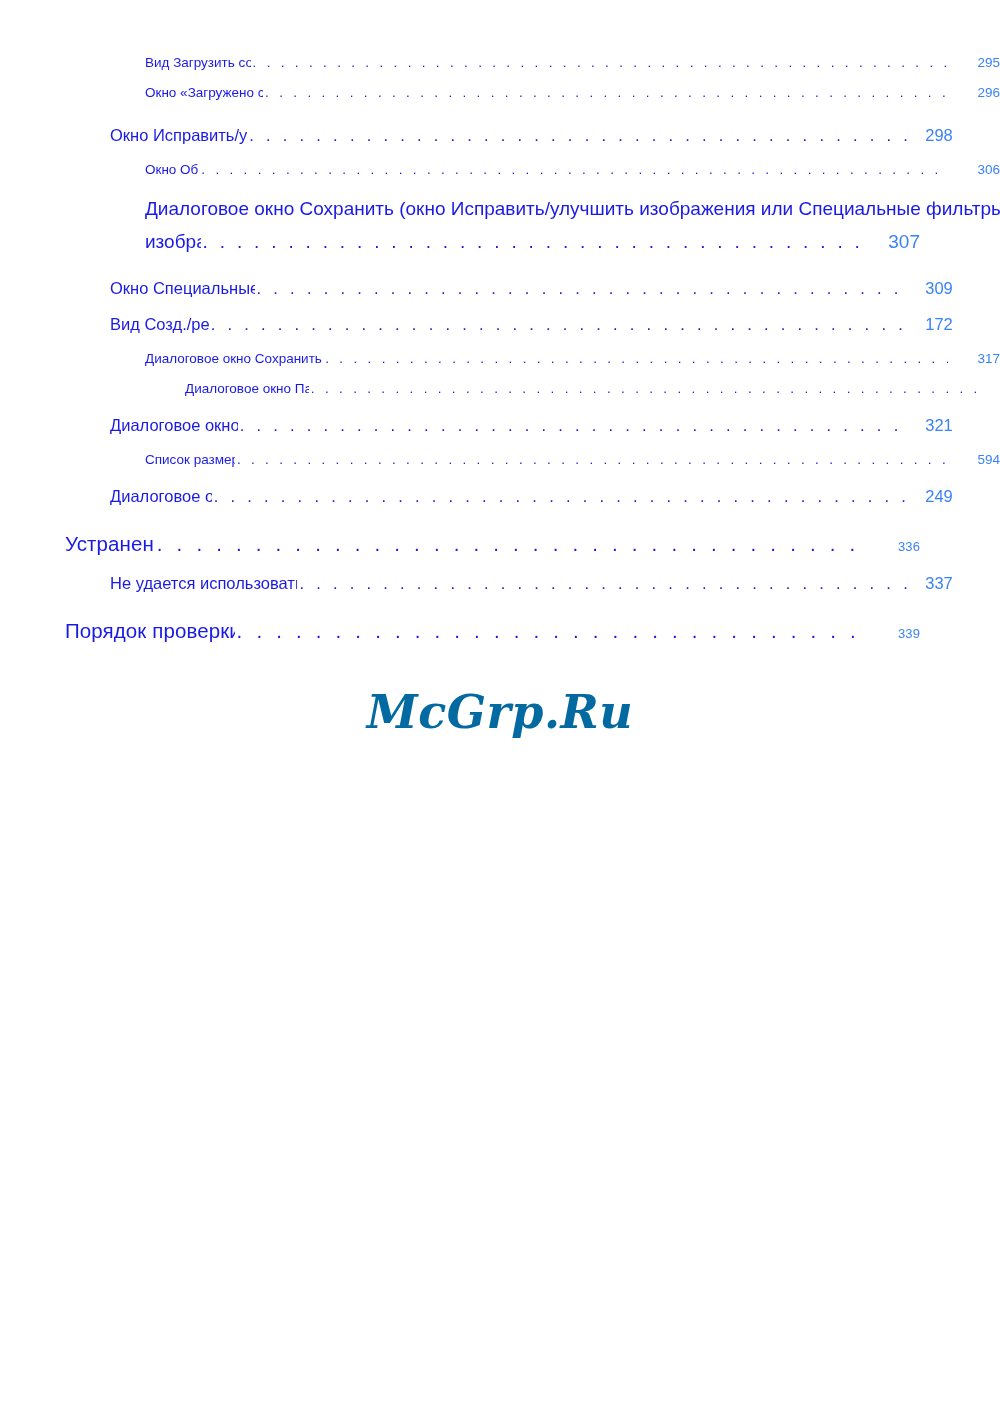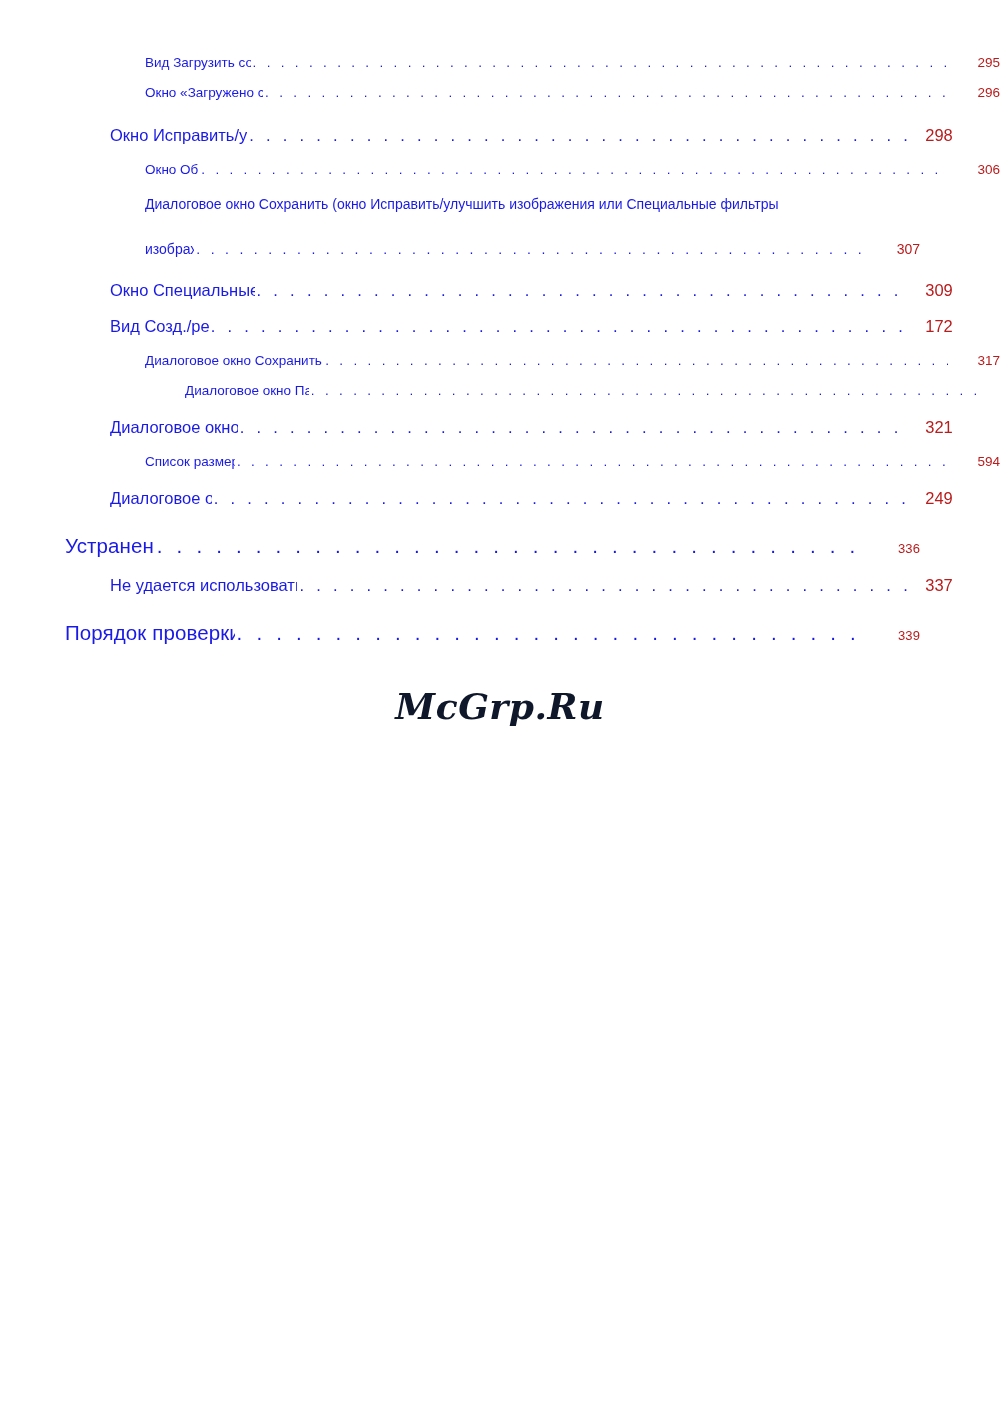--- a/index.html
+++ b/index.html
@@ -43,21 +43,21 @@
     overflow: hidden;
     white-space: nowrap;
     margin: 0 4px 0 2px;
     letter-spacing: 3.2px;
     color: #1a1ae6;
     min-width: 10px;
   }
   .toc-page {
     flex: 0 0 auto;
     text-align: right;
-    color: #b91c1c;
+    color: #3b82f6;
   }
 
   
   .lvl-0 {
     font-size: 20.5px;
     margin-left: 0;
     margin-bottom: 18px;
     letter-spacing: 0.1px;
   }
   .lvl-0 .toc-page { width: 52px; font-size: 13px; }
@@ -87,48 +87,48 @@
   .lvl-3 .toc-page { width: 48px; font-size: 13.5px; }
   .lvl-3 .dots { letter-spacing: 3.3px; font-size: 13.5px; }
 
   .gap-top-lg { margin-top: 26px; }
   .gap-top-md { margin-top: 20px; }
   .gap-top-sm { margin-top: 12px; }
 
   
   .entry-multiline {
     display: block;
-    font-size: 14px;
+    font-size: 19px;
     margin-left: 80px;
     margin-bottom: 15px;
     line-height: 1.75;
   }
   .entry-multiline .line1 {
     display: block;
     white-space: nowrap;
   }
   .entry-multiline .line2 {
     display: flex;
     align-items: baseline;
     width: 100%;
   }
-  .entry-multiline .toc-page { width: 48px; flex: 0 0 auto; margin-top: 20px; }
+  .entry-multiline .toc-page { width: 48px; flex: 0 0 auto; }
   .entry-multiline .dots { letter-spacing: 3.3px; }
 
   .watermark {
     position: absolute;
     left: 0;
     right: 0;
     top: 685px;
     text-align: center;
     font-family: "DejaVu Serif", serif;
     font-style: italic;
     font-weight: bold;
-    font-size: 36px;
-    color: #0f172a;
+    font-size: 46px;
+    color: #0369a1;
     letter-spacing: 0.5px;
   }
 </style>
 </head>
 <body>
 
 <div class="page">
   <div class="toc">
 
     <div class="toc-entry lvl-2">

